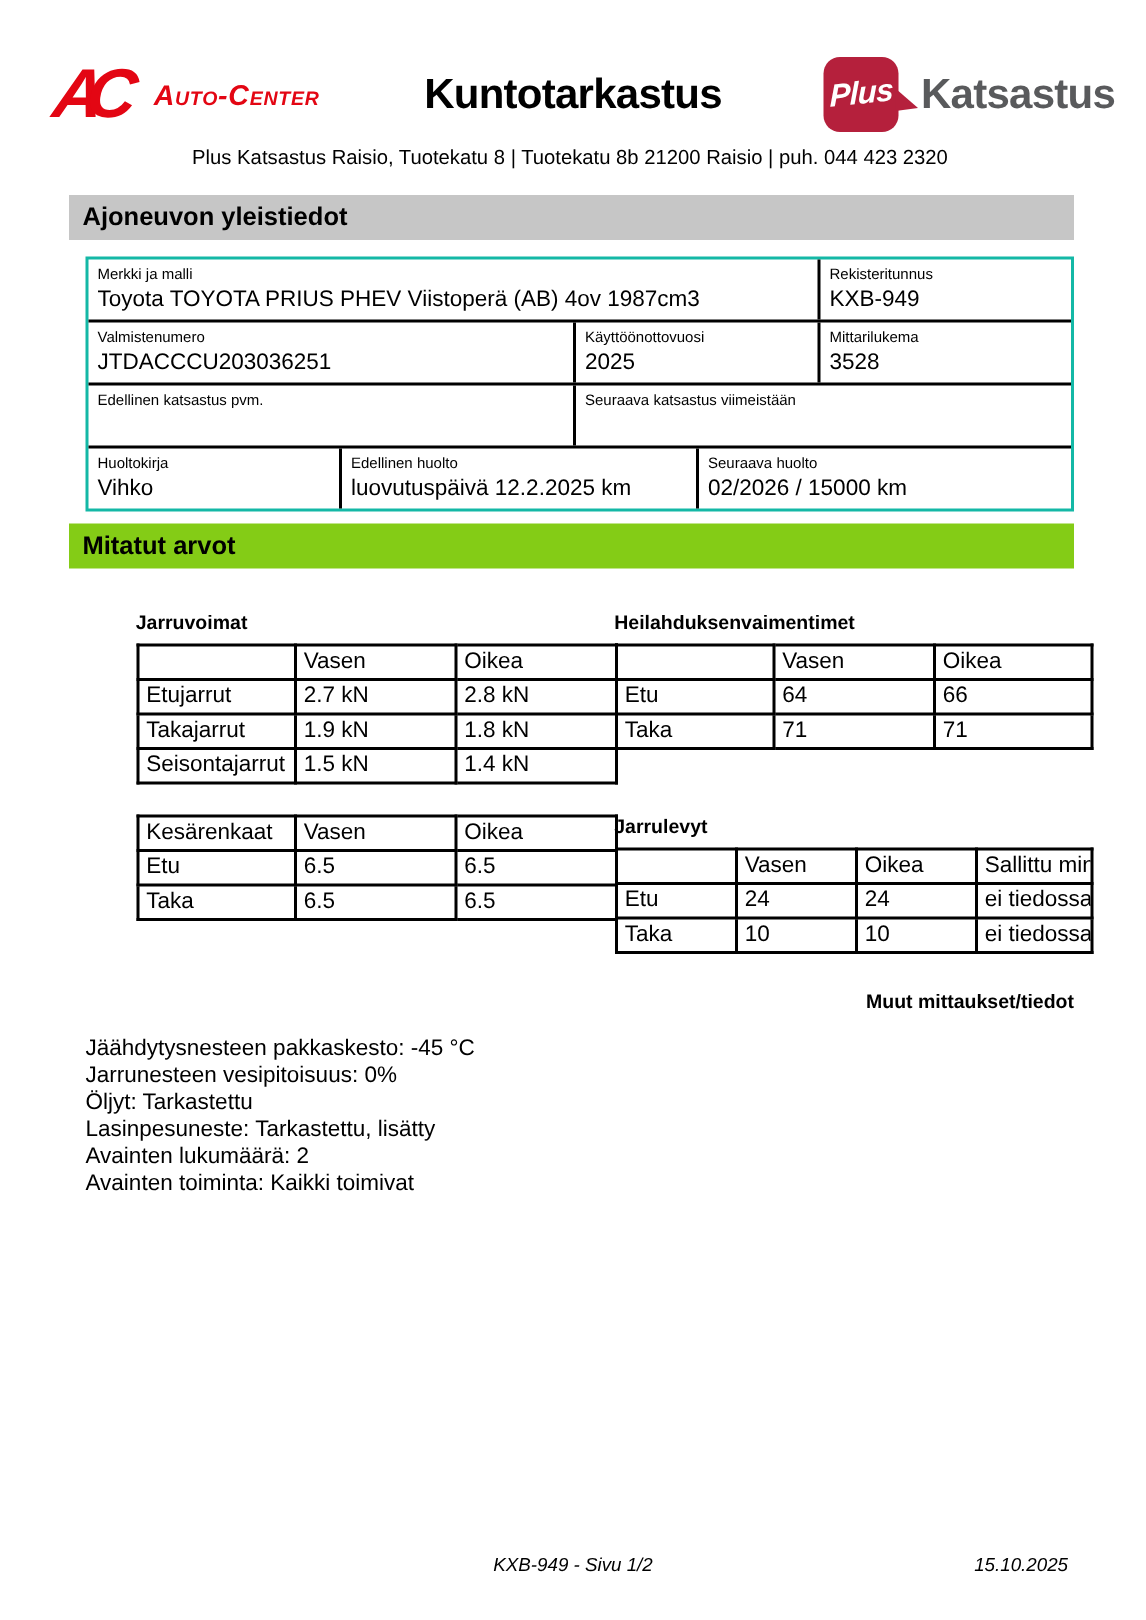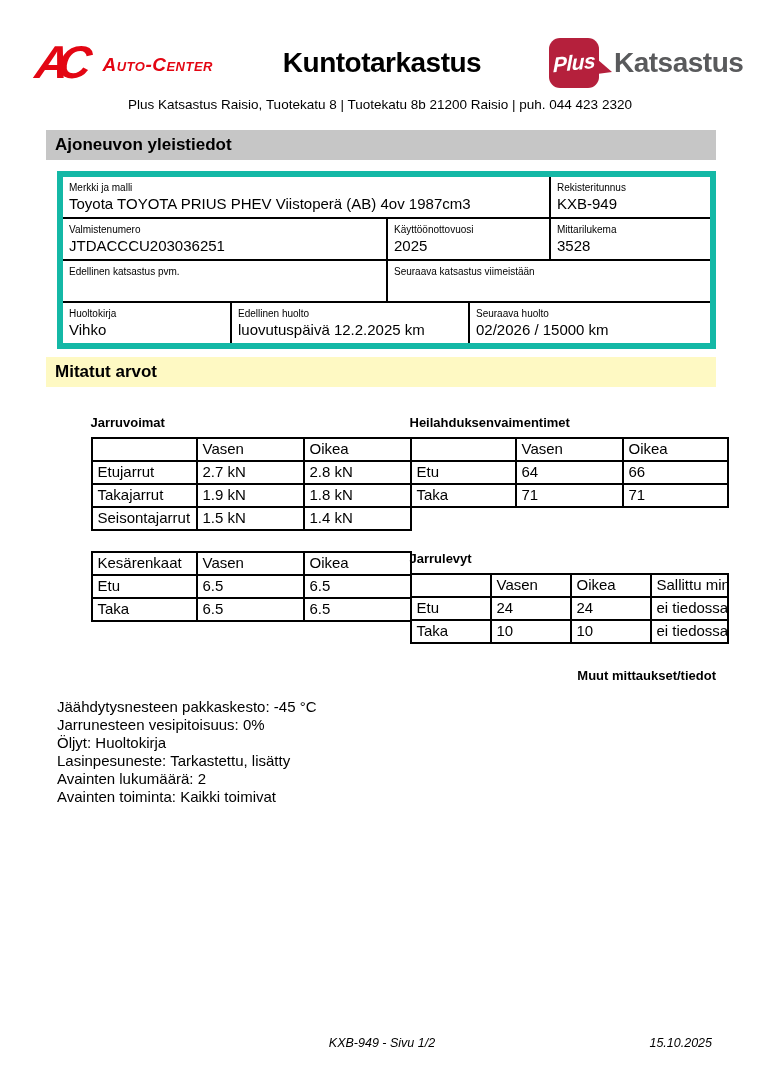--- a/index.html
+++ b/index.html
@@ -39,21 +39,21 @@
   }
 
   
   .main { position:absolute; left:46px; top:130px; width:670px; }
   .section-bar {
     height:30px; display:flex; align-items:center; padding-left:9px;
     font-weight:bold; font-size:17px;
   }
 
   
-  .itable { margin:11px 0 0 11px; width:659px; border:6px solid #14b8a6; }
+  .itable { margin:11px 0 0 11px; width:659px; border:2px solid #14b8a6; }
   .irow { display:flex; border-top:2px solid #000; }
   .irow:first-child { border-top:none; }
   .icell { border-left:2px solid #000; padding:4px 6px 4px 6px; overflow:hidden; }
   .icell:first-child { border-left:none; }
   .icell.grow { flex:1 1 auto; }
   .ilabel { font-size:10px; line-height:13px; white-space:nowrap; }
   .ivalue { font-size:15px; line-height:19px; min-height:19px; white-space:nowrap; }
   .w484 { width:486px; flex:0 0 auto; }
   .w323 { width:323px; flex:0 0 auto; }
   .w163 { width:163px; flex:0 0 auto; }
@@ -153,21 +153,21 @@
         <div class="ilabel">Edellinen huolto</div>
         <div class="ivalue">luovutuspäivä 12.2.2025 km</div>
       </div>
       <div class="icell grow">
         <div class="ilabel">Seuraava huolto</div>
         <div class="ivalue">02/2026 / 15000 km</div>
       </div>
     </div>
   </div>
 
-  <div class="section-bar bar2" style="background:#fef9c3">Mitatut arvot</div>
+  <div class="section-bar bar2" style="background:#84cc16">Mitatut arvot</div>
 
   <div class="mgroup">
     <div class="mcol-left">
       <div class="mtitle">Jarruvoimat</div>
       <table class="mtable">
         <colgroup>
             <col style="width:105px">
             <col style="width:107px">
             <col style="width:107px">
           </colgroup>
@@ -281,21 +281,21 @@
           </tr>
         </tbody>
       </table>
     </div>
   </div>
 
   <div class="muut">
     <div class="muut-title">Muut mittaukset/tiedot</div>
     <div class="muut-line">Jäähdytysnesteen pakkaskesto: -45 °C</div>
     <div class="muut-line">Jarrunesteen vesipitoisuus: 0%</div>
-    <div class="muut-line">Öljyt: Huoltokirja</div>
+    <div class="muut-line">Öljyt: Tarkastettu</div>
     <div class="muut-line">Lasinpesuneste: Tarkastettu, lisätty</div>
     <div class="muut-line">Avainten lukumäärä: 2</div>
     <div class="muut-line">Avainten toiminta: Kaikki toimivat</div>
   </div>
 
 </div>
 
 <div class="footer">
   <div class="footer-center">KXB-949 - Sivu 1/2</div>
   <div class="footer-right">15.10.2025</div>

